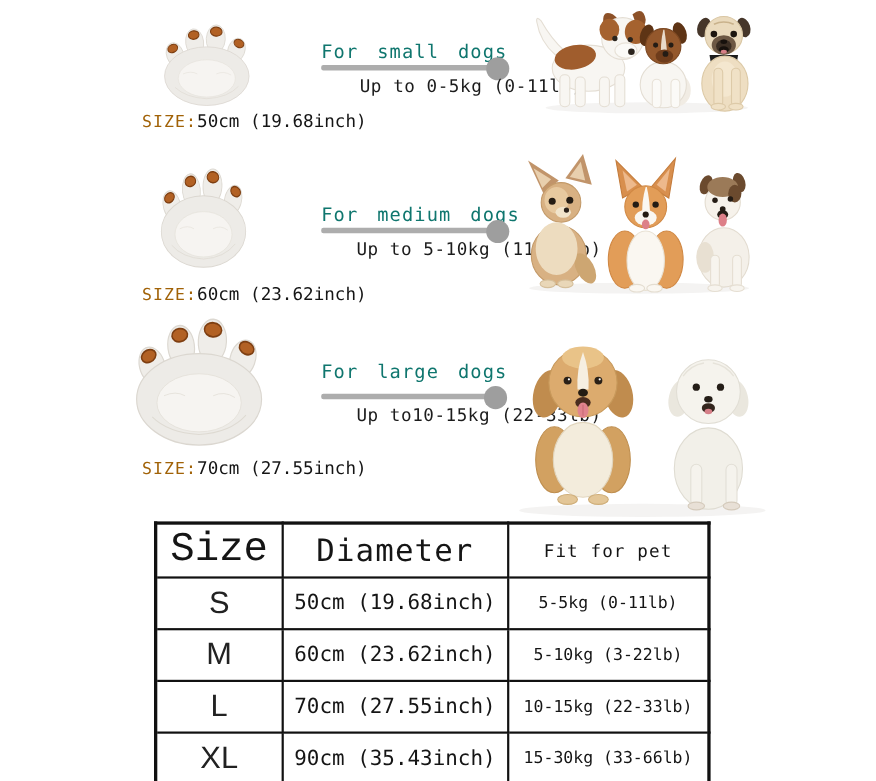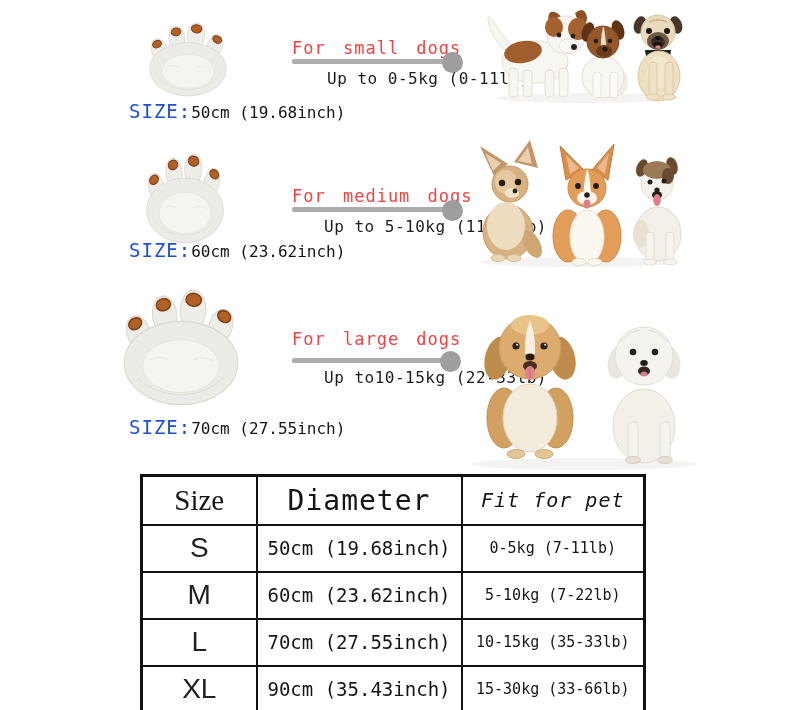--- a/index.html
+++ b/index.html
@@ -6,44 +6,44 @@
   body{
     width:796px;height:710px;overflow:hidden;position:relative;
     background:#ffffff;color:#151515;
     font-family:"DejaVu Sans Mono", monospace;
   }
   .abs{position:absolute;}
 
   
   .audience{
     font-size:17px;letter-spacing:1px;word-spacing:6px;
-    white-space:nowrap;text-align:center;width:168px;color:#ef4444;
+    white-space:nowrap;text-align:center;width:168px;color:#0f766e;
   }
   .divline{height:5px;background:#adadad;border-radius:2px;width:168px;}
   .dot{width:21px;height:21px;border-radius:50%;background:#9e9e9e;}
   .weight{font-size:16px;white-space:nowrap;letter-spacing:.5px;color:#1c1c1c;}
   .sizecap{white-space:nowrap;}
-  .sizecap .pfx{color:#1d4ed8;font-size:19px;letter-spacing:1px;}
+  .sizecap .pfx{color:#a16207;font-size:15px;letter-spacing:1px;}
   .sizecap .val{color:#151515;font-size:16px;}
 
   
   table.sizes{
     position:absolute;left:140px;top:474px;width:503px;
     border-collapse:collapse;table-layout:fixed;
     border:3px solid #111;
   }
   table.sizes th,table.sizes td{
     border:2px solid #111;text-align:center;vertical-align:middle;padding:0;
     font-weight:normal;
   }
   table.sizes thead tr{height:49px;}
   table.sizes tbody tr{height:47px;}
-  .hdr-size{font-family:Liberation Serif, serif;font-size:29px;}
+  .hdr-size{font-family:Liberation Mono, monospace;font-size:37px;}
   .hdr-diam{font-size:28px;letter-spacing:1px;}
-  .hdr-fit{font-size:20px;letter-spacing:1px;font-style:italic;}
+  .hdr-fit{font-size:16px;letter-spacing:1px;}
   .cell-size{font-family:"Liberation Sans", sans-serif;font-size:28px;color:#222;}
   .cell-diam{font-size:19px;}
   .cell-fit{font-size:15px;}
 
   svg{display:block;}
 </style>
 </head>
 <body>
 
 <svg width="0" height="0" style="position:absolute" aria-hidden="true">
@@ -142,21 +142,21 @@
     <rect x="192" y="62" width="8" height="35" rx="4" fill="#f0e1c6" stroke="#ddcaa8"></rect>
     <ellipse cx="180" cy="97" rx="6.5" ry="3" fill="#f0e1c6" stroke="#ddcaa8"></ellipse>
     <ellipse cx="196" cy="97" rx="6.5" ry="3" fill="#f0e1c6" stroke="#ddcaa8"></ellipse>
   </g>
 </svg>
 
 <svg class="abs" style="left:137px;top:148px" width="96" height="100" viewBox="0 0 200 160" preserveAspectRatio="none">
   <use href="#bed-paw"></use>
 </svg>
 
-<div class="abs sizecap" style="left:129px;top:239px">
+<div class="abs sizecap" style="left:129px;top:258px">
   <span class="pfx">SIZE:</span><span class="val">60cm (23.62inch)</span>
 </div>
 
 <div class="abs audience" style="left:292px;top:186px">For medium dogs</div>
 <div class="abs divline" style="left:292px;top:207px"></div>
 <div class="abs dot" style="left:442px;top:200px"></div>
 <div class="abs weight" style="left:324px;top:217px">Up to 5-10kg (11-22lb)</div>
 
 <svg class="abs" style="left:466px;top:138px" width="230" height="130" viewBox="0 0 230 130">
   <ellipse cx="115" cy="124" rx="100" ry="5" fill="rgba(60,50,40,0.06)"></ellipse>
@@ -279,31 +279,31 @@
     <tr>
       <th class="hdr-size">Size</th>
       <th class="hdr-diam">Diameter</th>
       <th class="hdr-fit">Fit for pet</th>
     </tr>
   </thead>
   <tbody>
     <tr>
       <td class="cell-size">S</td>
       <td class="cell-diam">50cm (19.68inch)</td>
-      <td class="cell-fit">0-5kg (7-11lb)</td>
+      <td class="cell-fit">5-5kg (0-11lb)</td>
     </tr>
     <tr>
       <td class="cell-size">M</td>
       <td class="cell-diam">60cm (23.62inch)</td>
-      <td class="cell-fit">5-10kg (7-22lb)</td>
+      <td class="cell-fit">5-10kg (3-22lb)</td>
     </tr>
     <tr>
       <td class="cell-size">L</td>
       <td class="cell-diam">70cm (27.55inch)</td>
-      <td class="cell-fit">10-15kg (35-33lb)</td>
+      <td class="cell-fit">10-15kg (22-33lb)</td>
     </tr>
     <tr>
       <td class="cell-size">XL</td>
       <td class="cell-diam">90cm (35.43inch)</td>
       <td class="cell-fit">15-30kg (33-66lb)</td>
     </tr>
   </tbody>
 </table>
 
 </body></html>

